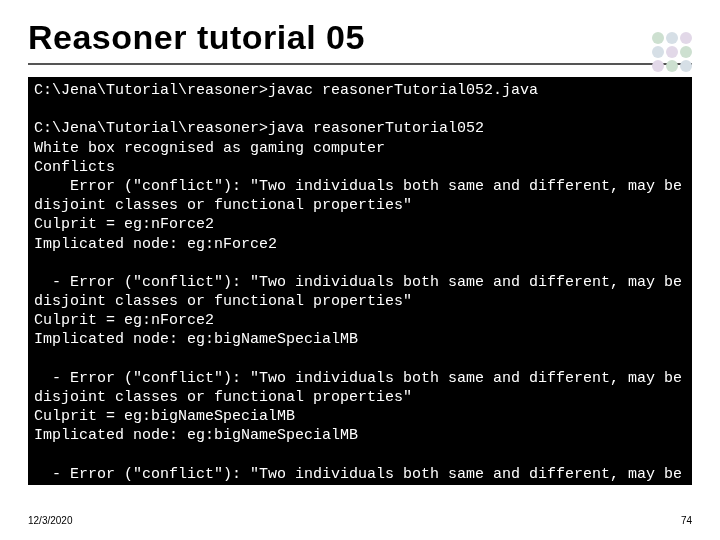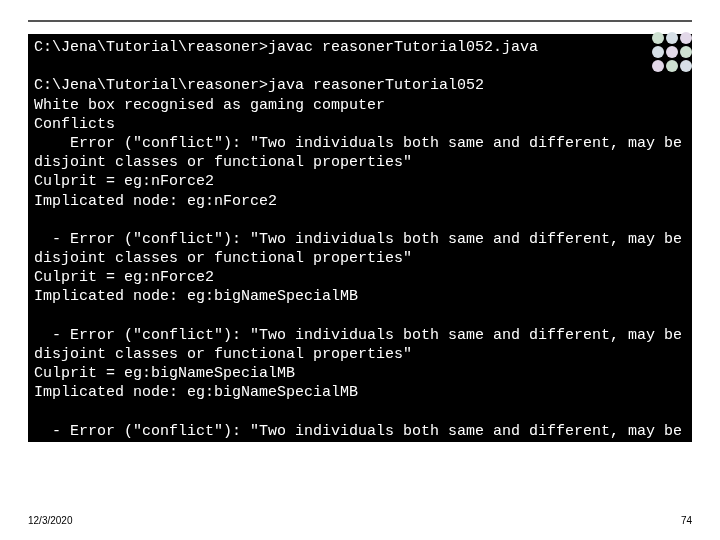--- a/index.html
+++ b/index.html
@@ -75,20 +75,21 @@
       <span class="c2"></span>
       <span class="c3"></span>
     <span class="c2"></span>
       <span class="c3"></span>
       <span class="c1"></span>
     <span class="c3"></span>
       <span class="c1"></span>
       <span class="c2"></span>
   </div>
 
+  <h1 class="title">Reasoner tutorial 05</h1>
   <hr class="rule">
 
   <div class="terminal" id="terminal-block">C:\Jena\Tutorial\reasoner&gt;javac reasonerTutorial052.java
 
 C:\Jena\Tutorial\reasoner&gt;java reasonerTutorial052
 White box recognised as gaming computer
 Conflicts
     Error ("conflict"): "Two individuals both same and different, may be due to 
 disjoint classes or functional properties"
 Culprit = eg:nForce2

